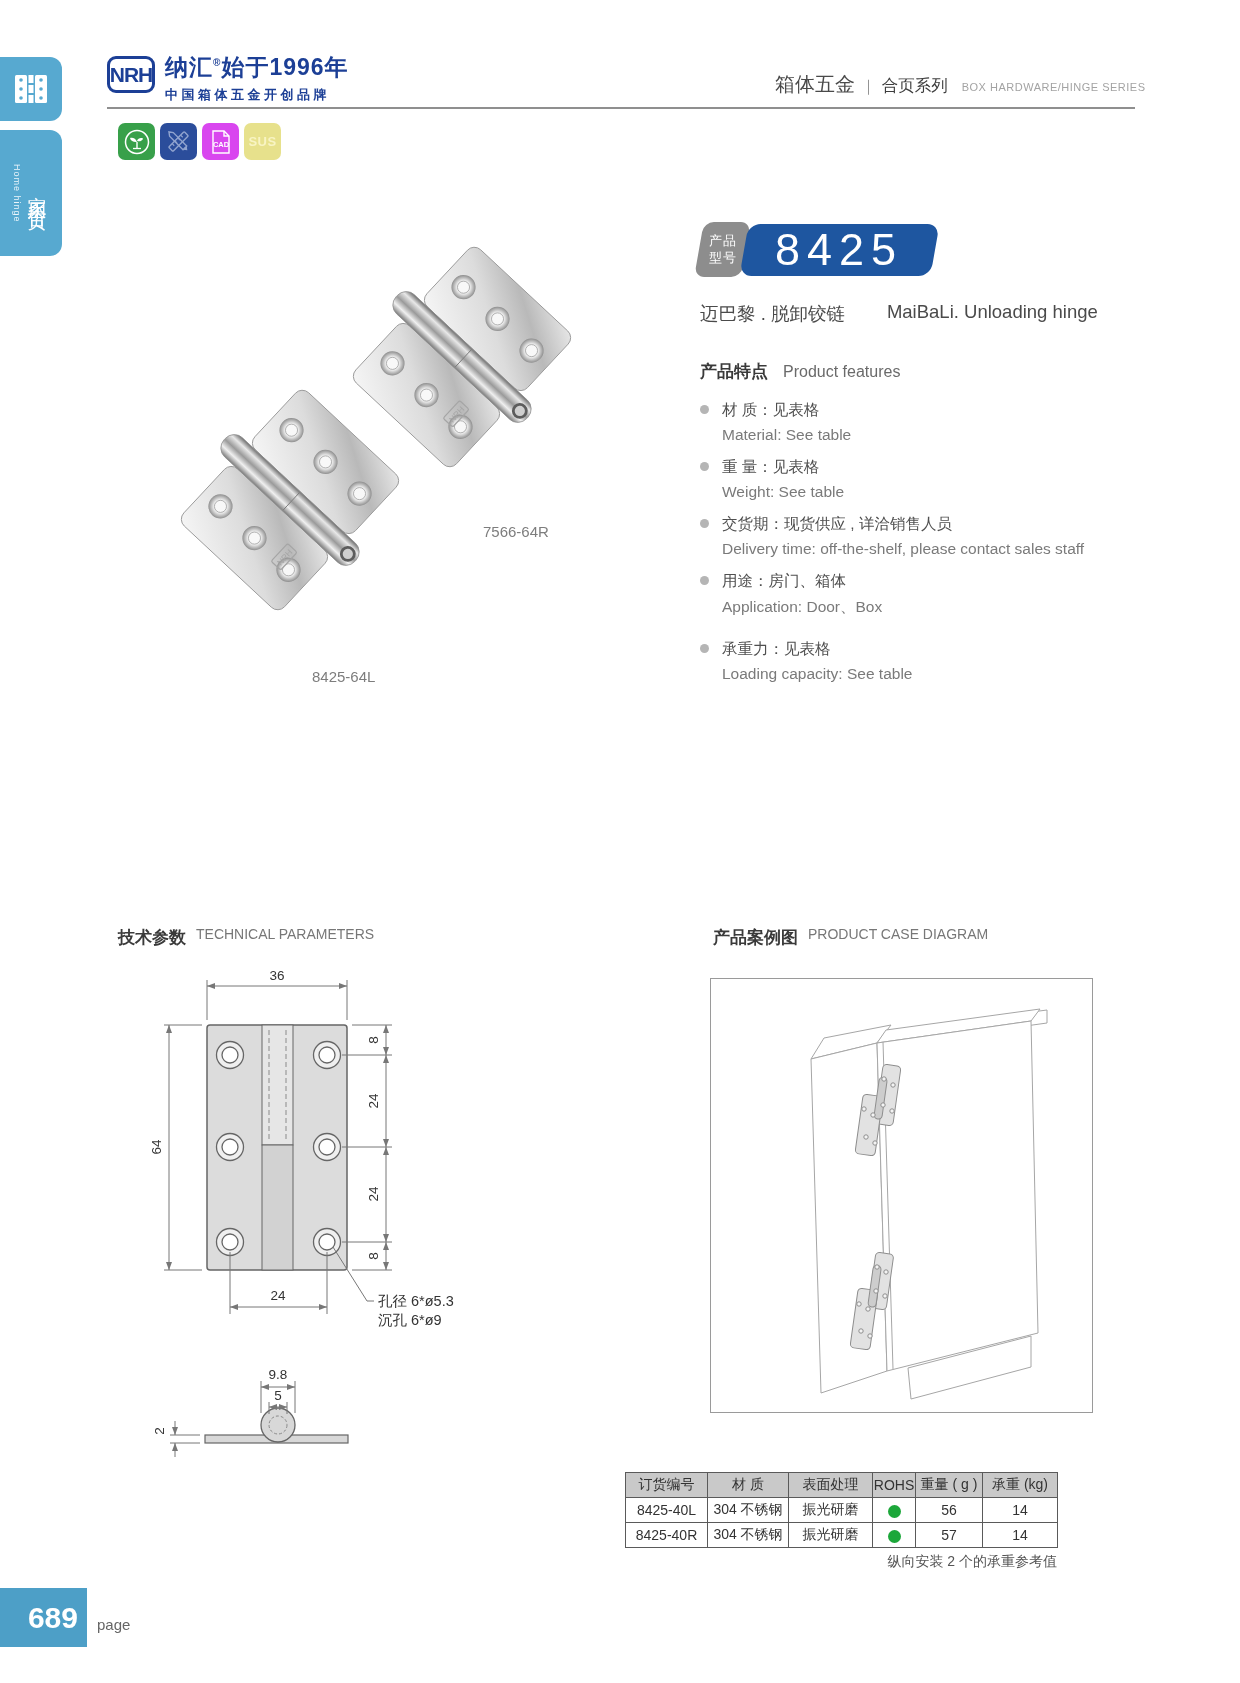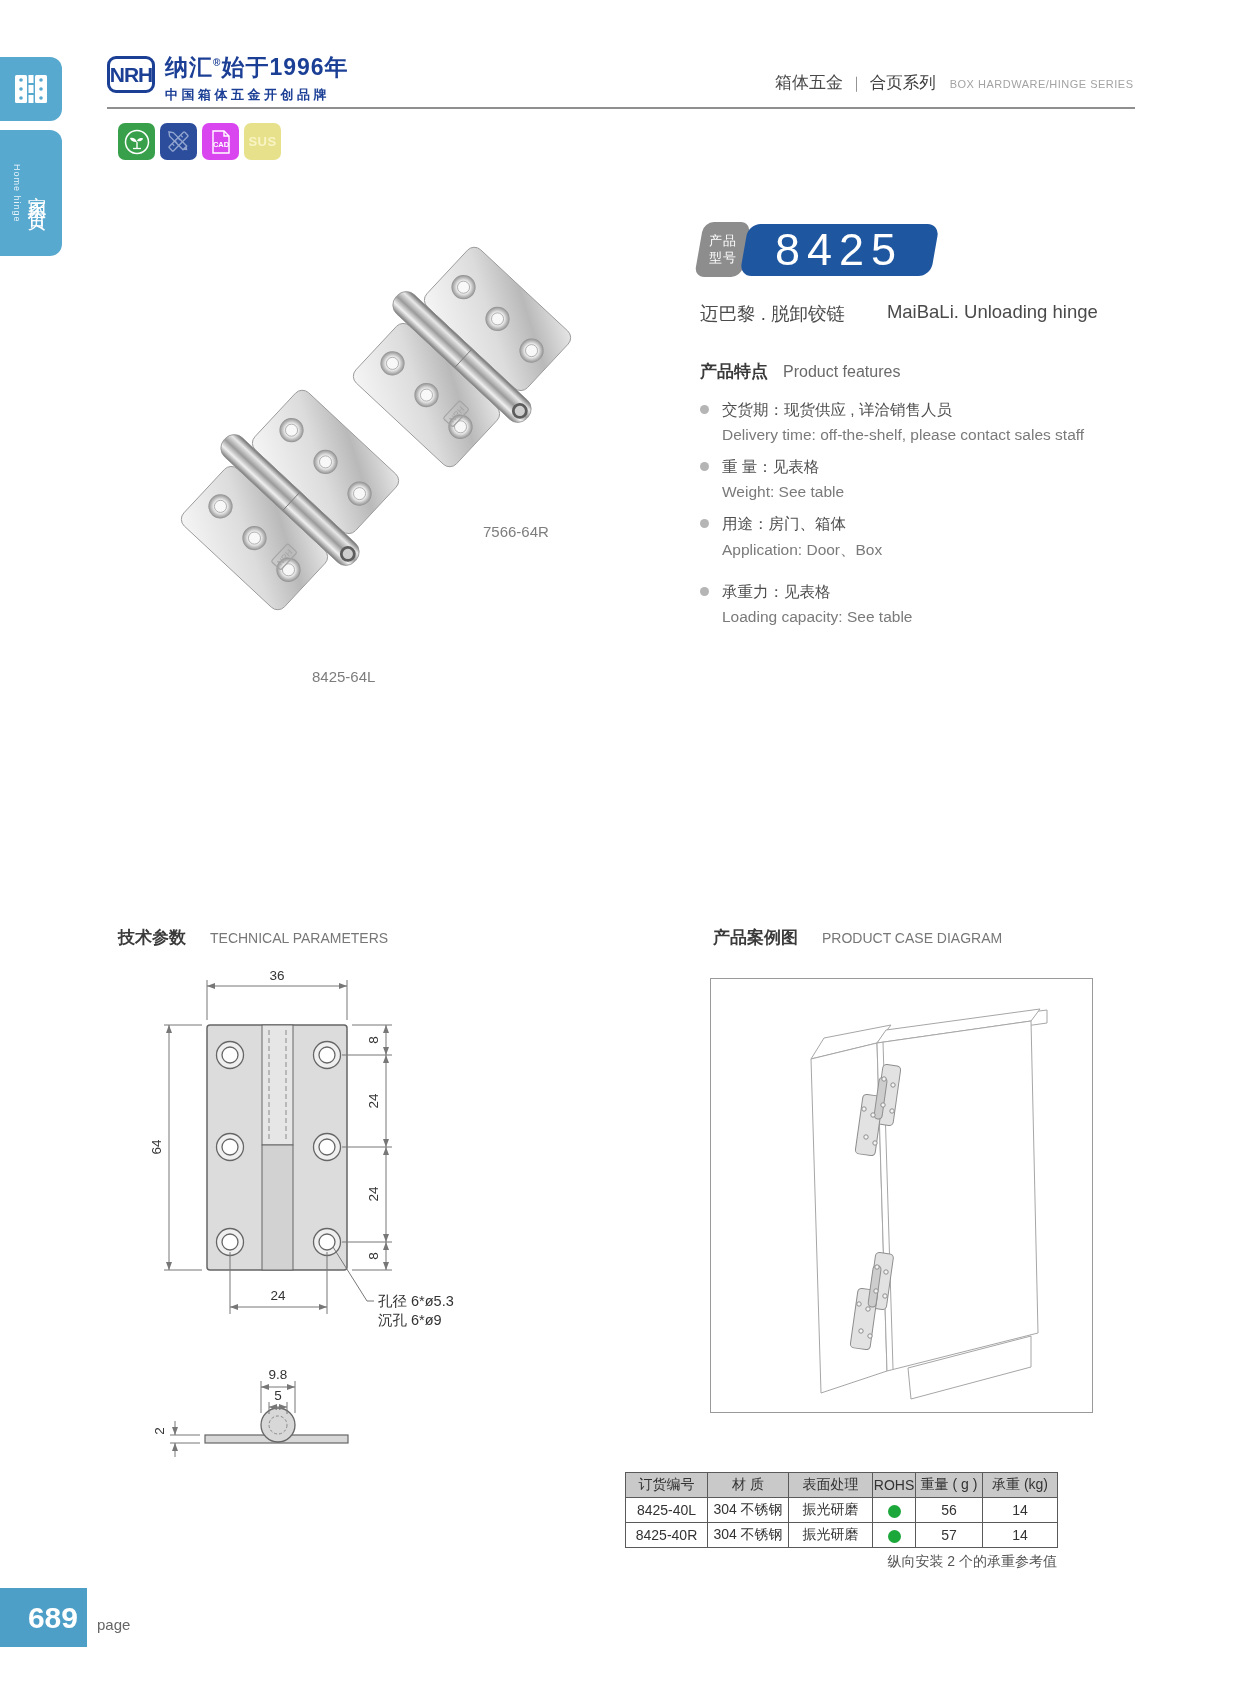--- a/index.html
+++ b/index.html
@@ -16,21 +16,21 @@
 
   
   .logo-box{left:107px;top:56px;width:48px;height:37px;border:3.5px solid #1c3f96;border-radius:9px;
             display:flex;align-items:center;justify-content:center;box-sizing:border-box;}
   .logo-box span{color:#1c3f96;font-weight:bold;font-size:21px;letter-spacing:-1px;}
   .brand{left:165px;top:52px;color:#1c3f96;}
   .brand .l1{font-size:23px;font-weight:bold;letter-spacing:1px;}
   .brand .l1 sup{font-size:10px;}
   .brand .l2{font-size:13px;letter-spacing:3.5px;margin-top:3px;font-weight:bold;}
   .series{left:775px;top:71px;display:flex;align-items:baseline;}
-  .series .cn1{font-size:17px;color:#4a4a4a;}
+  .series .cn1{font-size:20px;color:#4a4a4a;}
   .series .bar{font-size:15px;color:#8a8a8a;margin:0 6px;}
   .series .cn2{font-size:16.5px;color:#3d3d3d;font-weight:normal;}
   .series .en{font-size:11px;color:#a3a3a3;margin-left:14px;letter-spacing:0.5px;}
   .hrule{left:107px;top:107px;width:1028px;height:2px;background:#8f8f8f;}
 
   
   .icons{left:118px;top:123px;display:flex;gap:5px;}
   .cicon{width:37px;height:37px;border-radius:7px;display:flex;align-items:center;justify-content:center;}
   .cicon.sus span{font-size:13px;font-weight:bold;color:#f8f4c4;letter-spacing:0.5px;}
 
@@ -53,21 +53,21 @@
   .f-head{display:flex;align-items:baseline;gap:15px;}
   .f-head .cn{font-size:17px;font-weight:bold;color:#3a3a3a;}
   .f-head .en{font-size:16px;color:#6a6a6a;}
   .f-list{margin-top:17px;}
   .f-item{position:relative;padding-left:22px;margin-bottom:13px;}
   .f-item .dot{position:absolute;left:0;top:5px;width:9px;height:9px;border-radius:50%;background:#b5b5b5;}
   .f-item .cn{font-size:15.5px;color:#4f4f4f;margin-bottom:5px;}
   .f-item .en{font-size:15.5px;color:#7a7a7a;}
 
   
-  .sec-head{display:flex;align-items:center;gap:24px;}
+  .sec-head{display:flex;align-items:flex-start;gap:10px;}
   .sec-head .cn{font-size:17px;font-weight:bold;color:#3a3a3a;}
   .sec-head .en{font-size:14px;color:#777;}
 
   .case-box{left:710px;top:978px;width:383px;height:435px;border:1px solid #9a9a9a;box-sizing:border-box;}
 
   
   .spec{left:625px;top:1472px;border-collapse:collapse;table-layout:fixed;}
   .spec th,.spec td{border:1px solid #5a5a5a;text-align:center;font-size:14px;color:#333;
                     height:24px;padding:0;font-weight:normal;margin-left:18px;}
   .spec th{background:#c9c9c9;}
@@ -220,27 +220,32 @@
   </div>
 
   <div class="abs features">
     <div class="f-head">
       <span class="cn">产品特点</span>
       <span class="en">Product features</span>
     </div>
     <div class="f-list">
       <div class="f-item">
         <span class="dot"></span>
-        <div class="cn">交货期：现货供应 , 详洽销售人员</div>
-        <div class="en">Delivery time: off-the-shelf, please contact sales staff</div>
+        <div class="cn">材  质：见表格</div>
+        <div class="en">Material: See table</div>
       </div>
       <div class="f-item">
         <span class="dot"></span>
         <div class="cn">重  量：见表格</div>
         <div class="en">Weight: See table</div>
+      </div>
+      <div class="f-item">
+        <span class="dot"></span>
+        <div class="cn">交货期：现货供应 , 详洽销售人员</div>
+        <div class="en">Delivery time: off-the-shelf, please contact sales staff</div>
       </div>
       <div class="f-item">
         <span class="dot"></span>
         <div class="cn">用途：房门、箱体</div>
         <div class="en">Application: Door、Box</div>
       </div>
       <div class="f-item" style="margin-top:21px;">
         <span class="dot"></span>
         <div class="cn">承重力：见表格</div>
         <div class="en">Loading capacity: See table</div>

